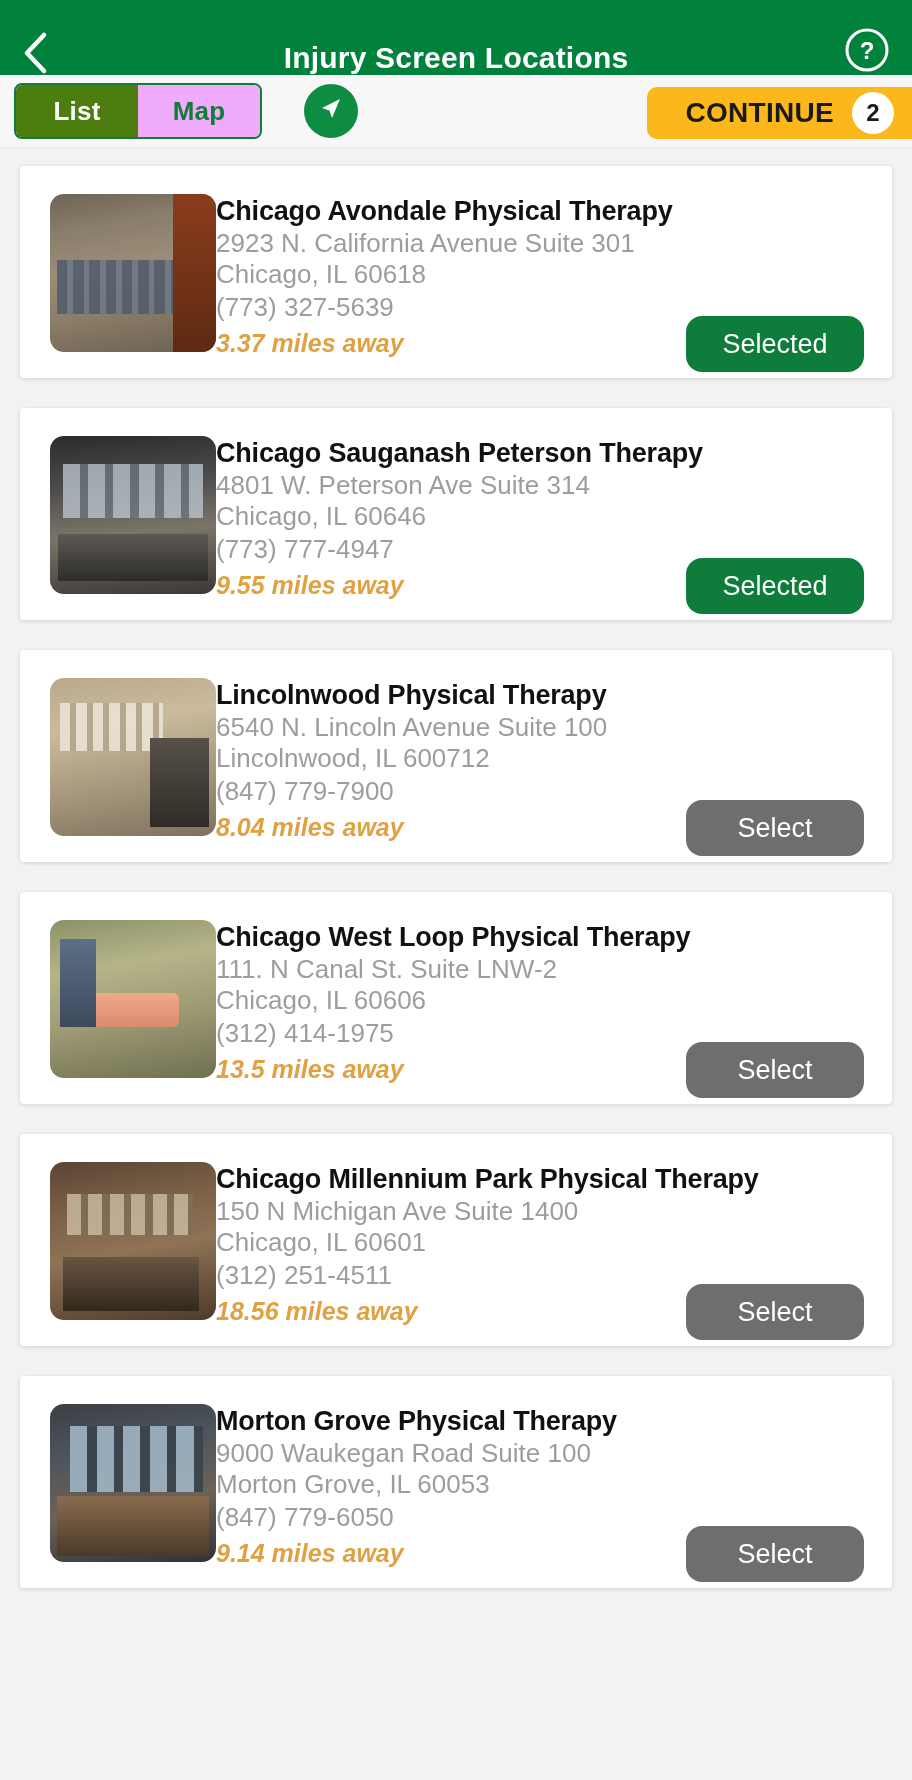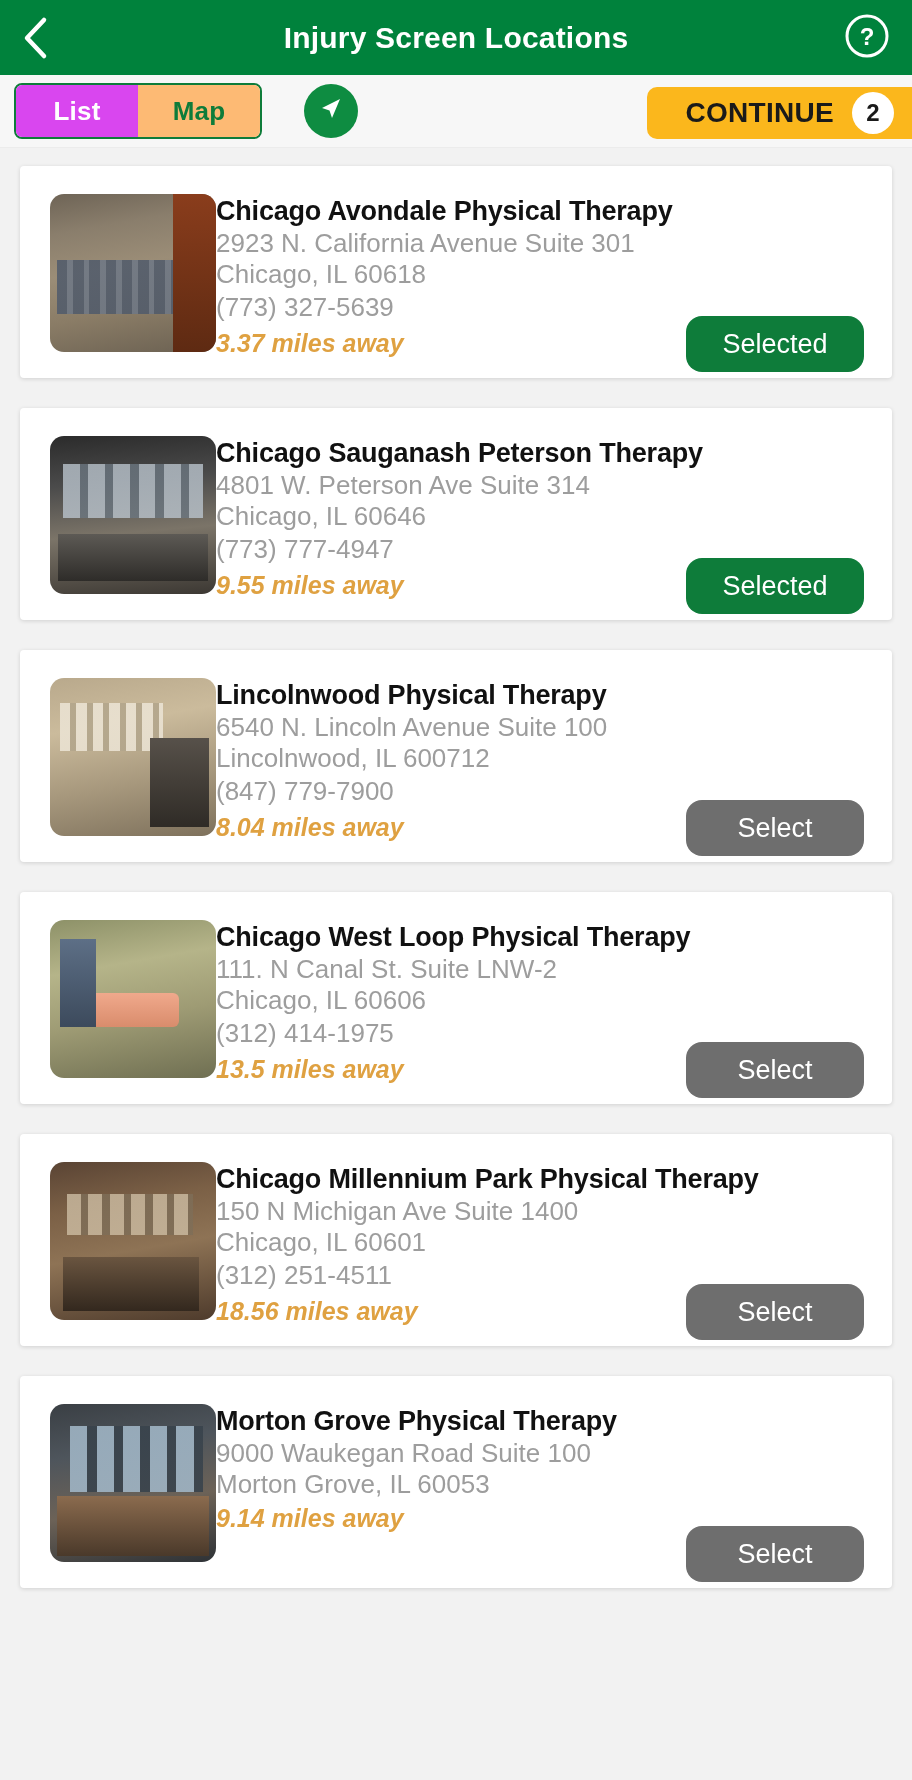--- a/index.html
+++ b/index.html
@@ -6,21 +6,21 @@
   html, body {
     width: 912px; height: 1780px;
     background: #f2f2f2;
     font-family: "Liberation Sans", sans-serif;
     overflow: hidden;
   }
   
   .app-header {
     height: 75px;
     background: #00823C;
-    display: flex; align-items: center;
+    display: flex; align-items: flex-end;
     padding: 0 22px;
     position: relative;
   }
   .back-btn {
     width: 44px; height: 44px;
     display: flex; align-items: center; justify-content: flex-start;
     cursor: pointer;
   }
   .back-btn svg { display:block; }
   .header-title {
@@ -58,22 +58,22 @@
     background: #ffffff;
   }
   .seg {
     flex: 1;
     display: flex; align-items: center; justify-content: center;
     font-size: 26px;
     font-weight: bold;
     cursor: pointer;
     letter-spacing: 0.2px;
   }
-  .seg.active { background: #d946ef; color: #ffffff; }
-  .seg.inactive { background: #fdba74; color: #0E7C3A; }
+  .seg.active { background: #4d7c0f; color: #ffffff; }
+  .seg.inactive { background: #f0abfc; color: #0E7C3A; }
   .locate-btn {
     width: 54px; height: 54px;
     border-radius: 50%;
     background: #0E8C41;
     margin-left: 42px;
     display: flex; align-items: center; justify-content: center;
     cursor: pointer;
   }
   .continue-btn {
     position: absolute;
@@ -319,18 +319,19 @@
   </div>
 
   <div class="card">
     <div class="thumb">
         <div class="ph ph6"></div>
       </div>
     <div class="info">
       <div class="loc-name">Morton Grove Physical Therapy</div>
       <div class="loc-addr">9000 Waukegan Road Suite 100</div>
       <div class="loc-addr">Morton Grove, IL 60053</div>
+      <div class="loc-phone">(847) 779-6050</div>
       <div class="loc-dist">9.14 miles away</div>
       <div class="action-btn select">Select</div>
     </div>
   </div>
 
 </div>
 
 </body></html>

